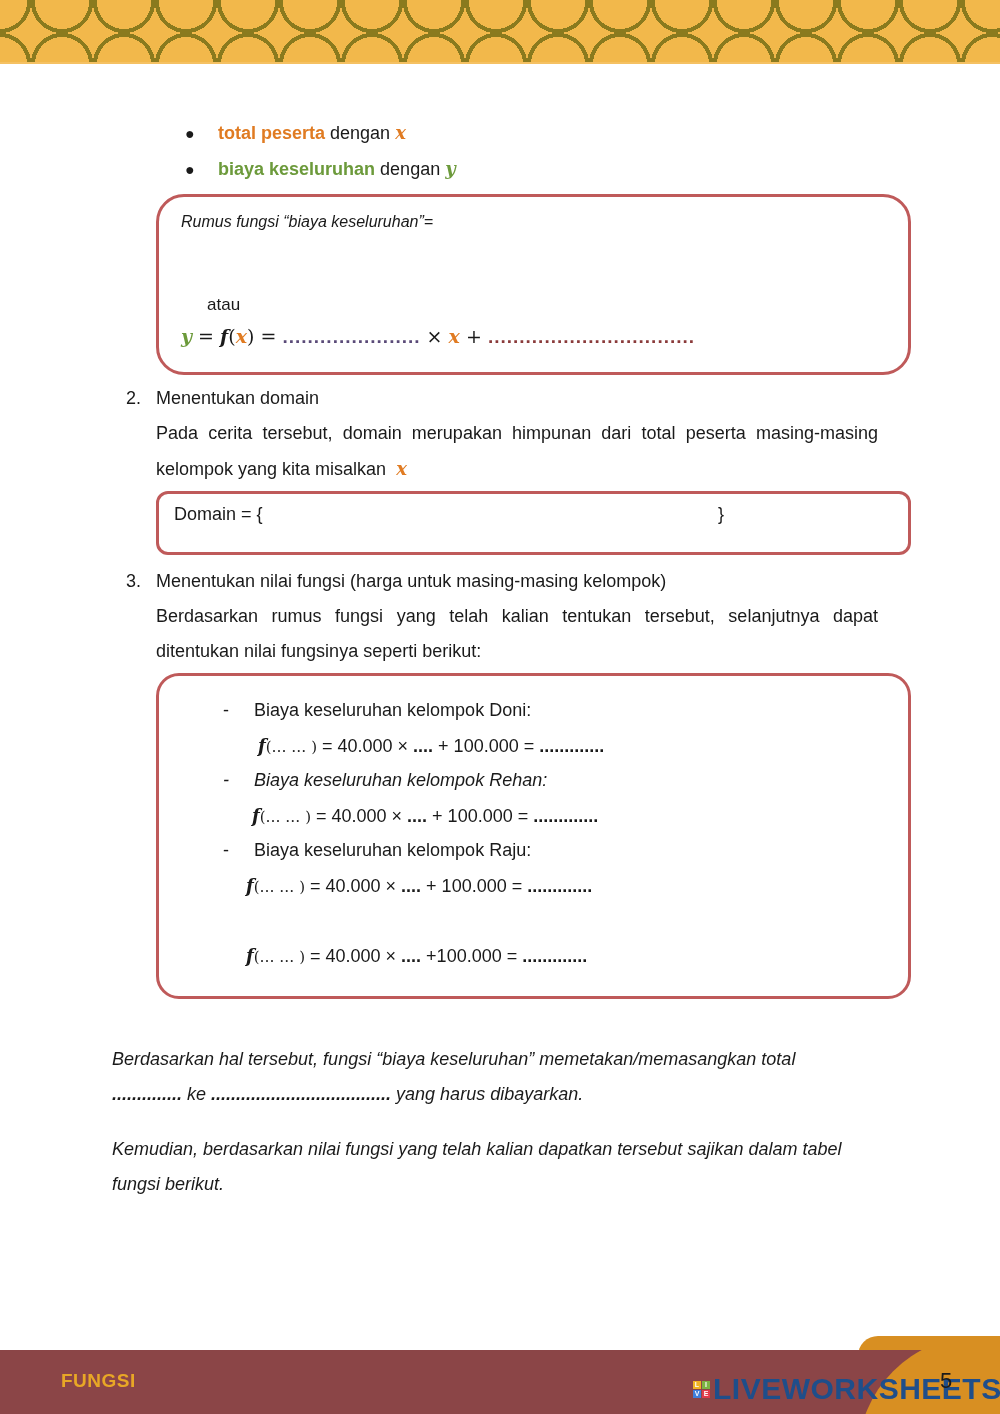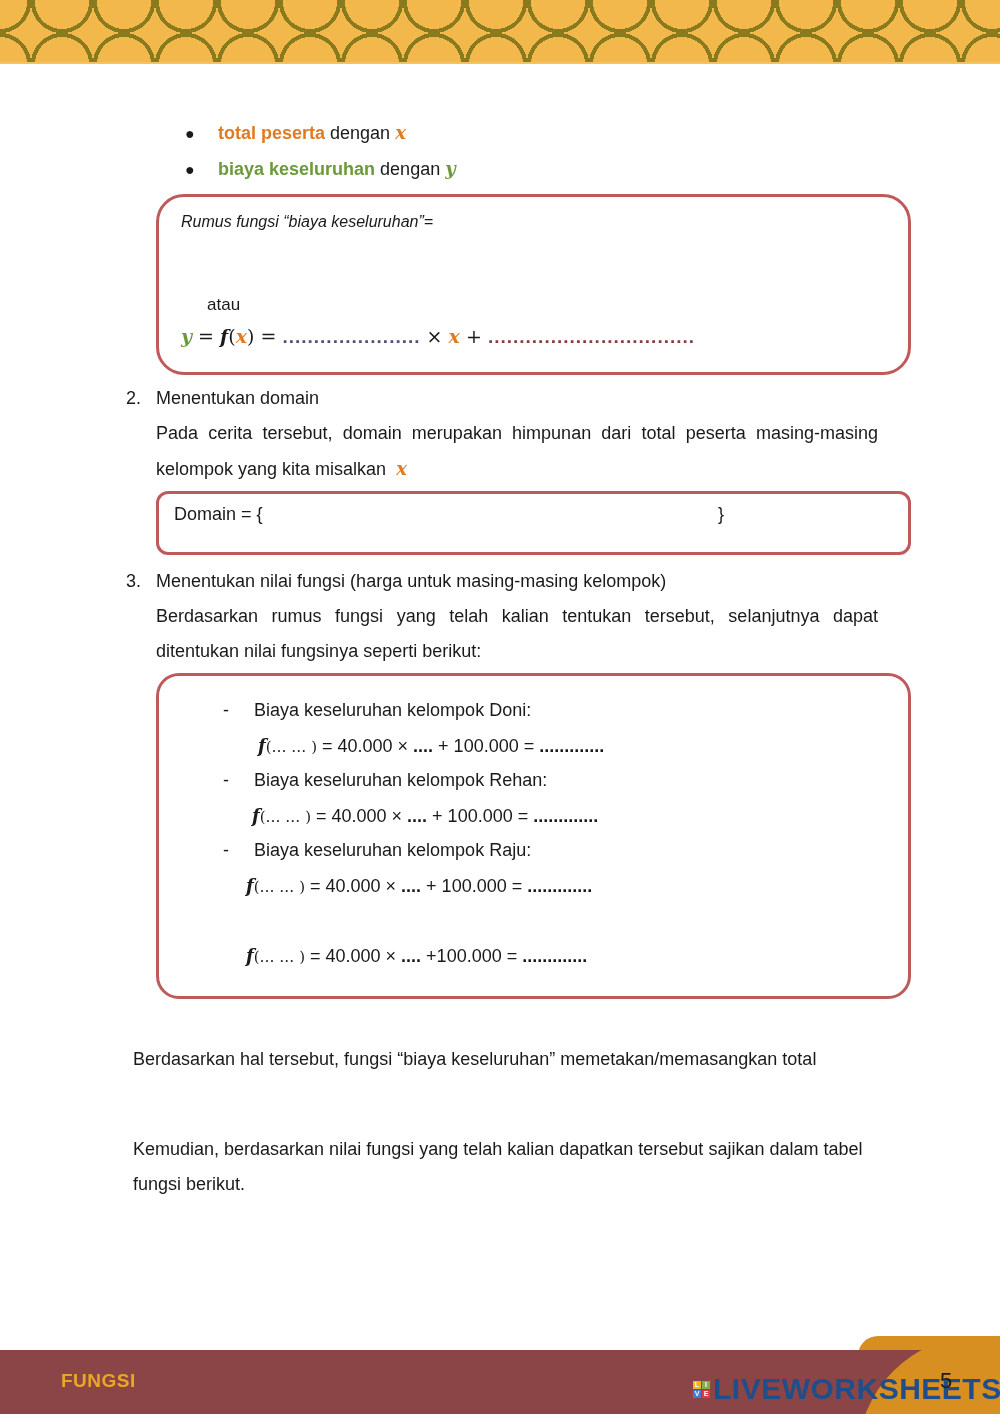--- a/index.html
+++ b/index.html
@@ -64,21 +64,21 @@
     .box2 .dom { position: absolute; left: 15px; top: 10px; font-size: 18px; white-space: nowrap; }
     .box2 .close-brace { position: absolute; left: 559px; top: 10px; font-size: 18px; }
 
     
     .item { position: absolute; font-size: 18px; white-space: nowrap; }
     .item .dash { display: inline-block; width: 31px; }
     .eq { position: absolute; font-size: 18px; white-space: nowrap; }
     .eq b { font-weight: bold; }
 
     
-    .bottom-p { position: absolute; left: 133px; width: 760px; font-size: 18px; line-height: 35px; }
+    .bottom-p { position: absolute; left: 112px; width: 760px; font-size: 18px; line-height: 35px; font-style: italic; }
     .bp1 { top: 1042px; }
     .bp2 { top: 1132px; }
 
     
     .footer {
       position: absolute; left: 0; top: 1350px; width: 1000px; height: 64px; background: #8b4547; overflow: hidden;
     }
     .footer .corner {
       position: absolute; left: 858px; top: -14px; width: 260px; height: 200px;
       background: #d88f22; border-radius: 120px 0 0 0;
@@ -136,41 +136,42 @@
 
 <div class="rbox box3">
 
   <div class="item" style="left:64px; top:24px;">
     <span class="dash">-</span><span>Biaya keseluruhan kelompok Doni:</span>
   </div>
   <div class="eq" style="left:99px; top:59px;">
     <span class="math-f">f</span><span class="serif" style="font-size:15px">(… … )</span><span style="white-space:pre"> = 40.000 × </span><b>....</b><span style="white-space:pre"> + 100.000 = </span><b>.............</b>
   </div>
 
-  <div class="item" style="left:64px; top:94px;">
+  <div class="item" style="left:64px; top:94px;font-style:italic;">
     <span class="dash">-</span><span>Biaya keseluruhan kelompok Rehan:</span>
   </div>
   <div class="eq" style="left:93px; top:129px;">
     <span class="math-f">f</span><span class="serif" style="font-size:15px">(… … )</span><span style="white-space:pre"> = 40.000 × </span><b>....</b><span style="white-space:pre"> + 100.000 = </span><b>.............</b>
   </div>
 
   <div class="item" style="left:64px; top:164px;">
     <span class="dash">-</span><span>Biaya keseluruhan kelompok Raju:</span>
   </div>
   <div class="eq" style="left:87px; top:199px;">
     <span class="math-f">f</span><span class="serif" style="font-size:15px">(… … )</span><span style="white-space:pre"> = 40.000 × </span><b>....</b><span style="white-space:pre"> + 100.000 = </span><b>.............</b>
   </div>
 
   <div class="eq" style="left:87px; top:269px;">
     <span class="math-f">f</span><span class="serif" style="font-size:15px">(… … )</span><span style="white-space:pre"> = 40.000 × </span><b>....</b><span style="white-space:pre"> +100.000 = </span><b>.............</b>
   </div>
 </div>
 
 <div class="bottom-p bp1">
   <div>Berdasarkan hal tersebut, fungsi “biaya keseluruhan” memetakan/memasangkan total</div>
+  <div><b>..............</b><span style="white-space:pre"> ke </span><b>....................................</b><span style="white-space:pre"> yang harus dibayarkan.</span></div>
 </div>
 
 <div class="bottom-p bp2">Kemudian, berdasarkan nilai fungsi yang telah kalian dapatkan tersebut sajikan dalam tabel fungsi berikut.</div>
 
 <div class="footer-top-corner"></div>
 <div class="footer">
   <div class="corner"></div>
   <span class="title">FUNGSI</span>
   <div class="lw-logo">
     <div class="lw-icon">

